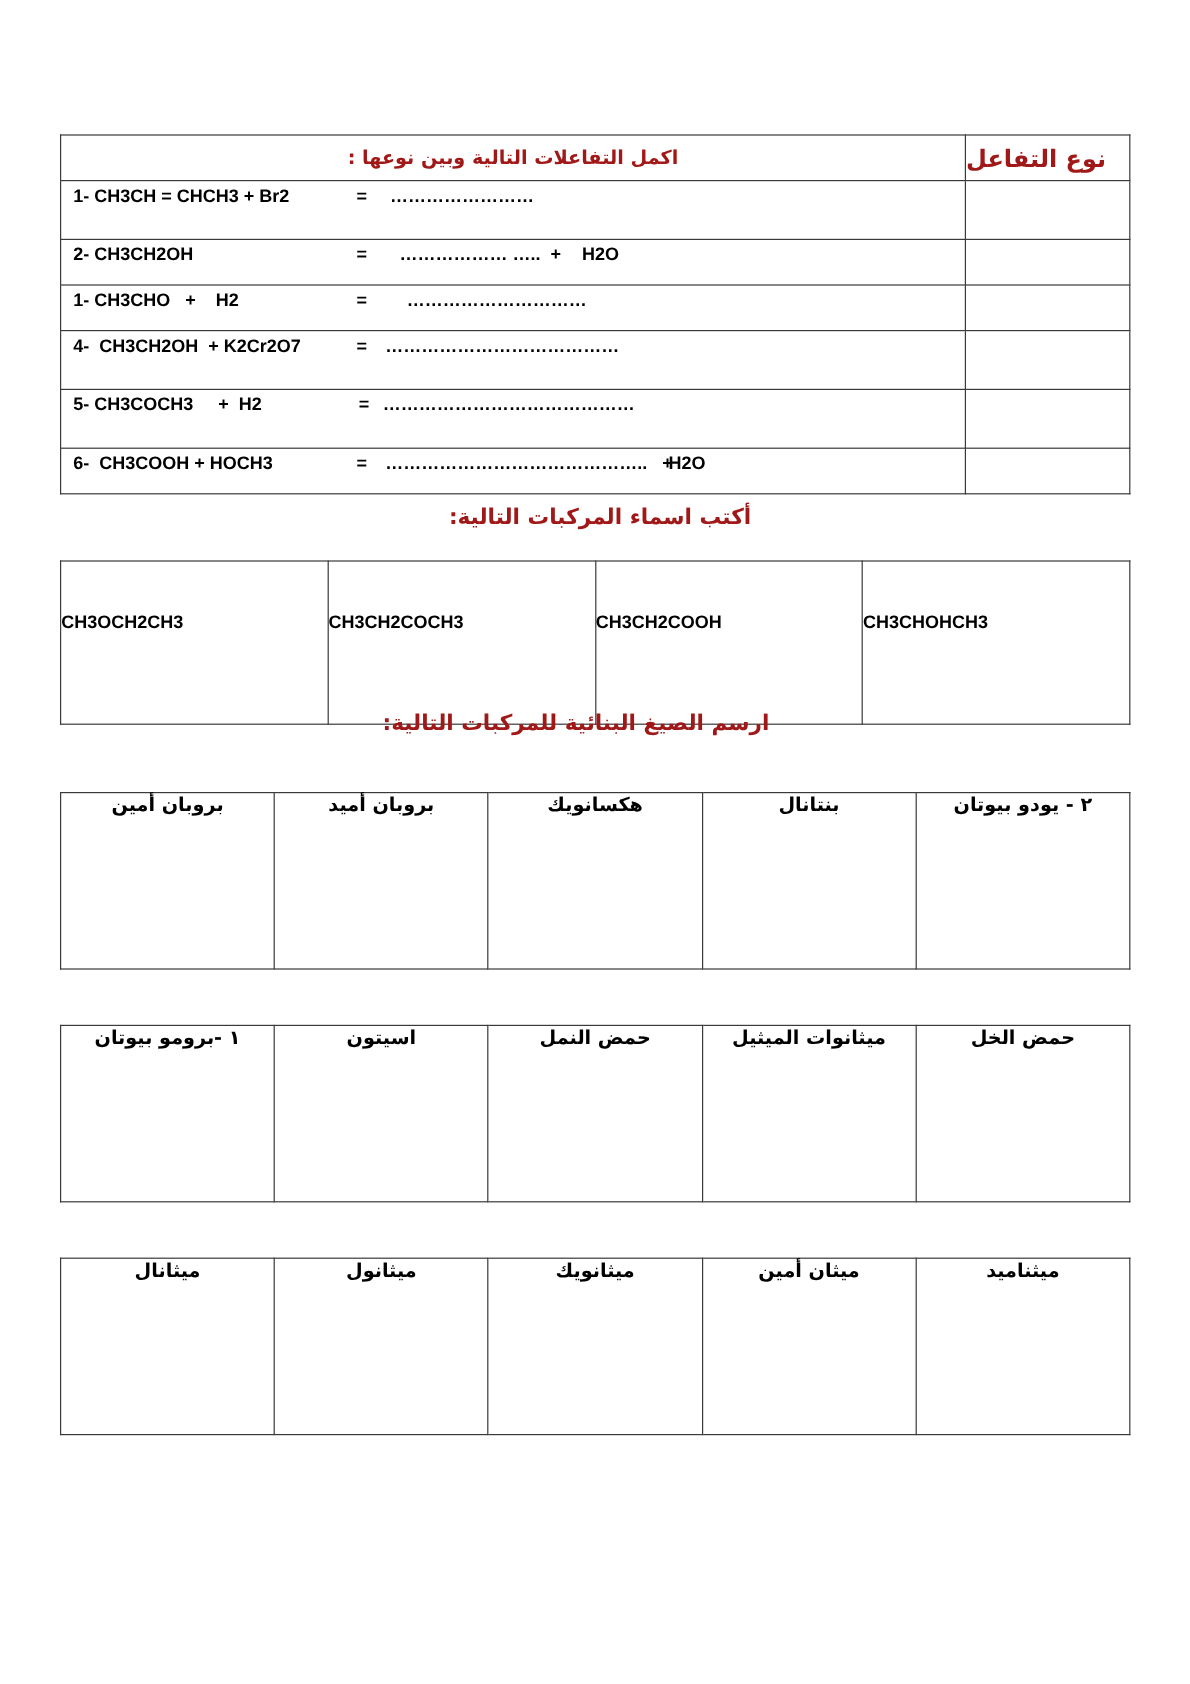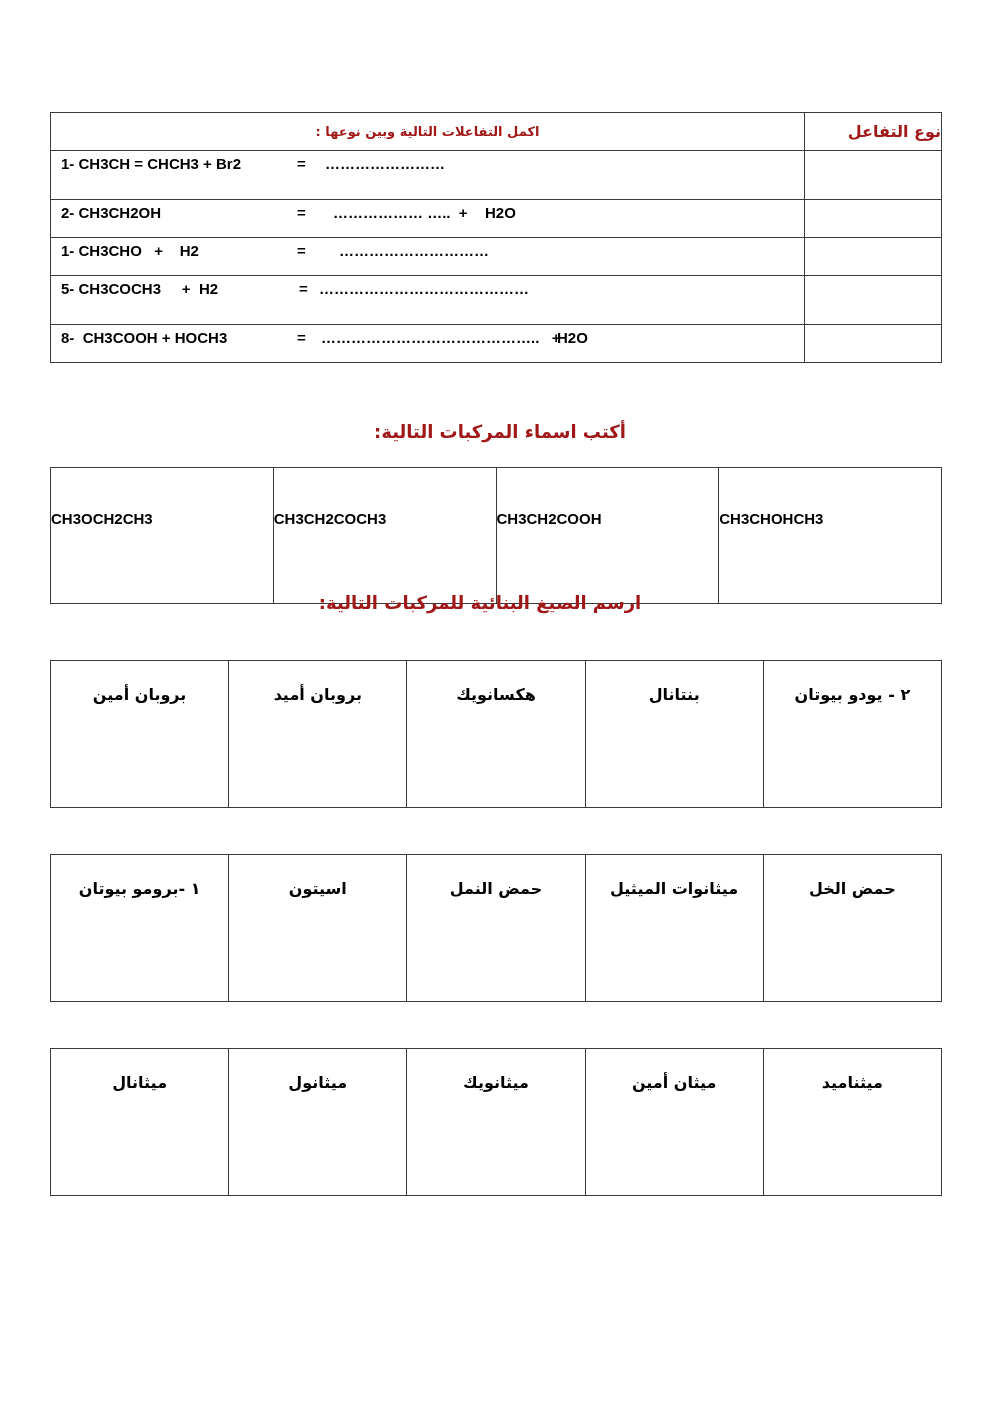--- a/index.html
+++ b/index.html
@@ -6,32 +6,32 @@
   body { width: 992px; height: 1403px; position: relative; font-family: "DejaVu Sans", sans-serif; color: #000; }
   table { border-collapse: collapse; }
   td { border: 1px solid #3a3a3a; padding: 0; vertical-align: top; }
 
   
   #rx { position: absolute; left: 50px; top: 112px; width: 892px; }
   #rx td.eq { font-family: "Liberation Sans", sans-serif; font-weight: bold; font-size: 15px; padding: 0 10px; position: relative; }
   #rx td.type { width: 136px; }
   #rx .hdr td { height: 37px; vertical-align: middle; }
   .red { color: #a01818; font-weight: bold; font-family: "DejaVu Sans", sans-serif; }
-  .hdr-main { text-align: center; font-size: 13px; direction: rtl; }
-  .hdr-type { text-align: right; font-size: 16px; direction: rtl; }
+  .hdr-main { text-align: center; font-size: 16px; direction: rtl; }
+  .hdr-type { text-align: left; font-size: 20px; direction: rtl; }
   .seg { position: absolute; top: 4px; white-space: pre; }
 
   .title { position: absolute; font-size: 18px; direction: rtl; text-align: center; }
 
   
   #names { position: absolute; left: 50px; top: 467px; width: 892px; height: 137px; }
   #names td { width: 25%; text-align: left; vertical-align: top; padding-top: 42px; font-family: "Liberation Sans", sans-serif; font-weight: bold; font-size: 15px; }
 
   .draw { position: absolute; left: 50px; width: 892px; height: 148px; }
-  .draw td { width: 20%; text-align: center; vertical-align: top; padding-top: 24px; font-weight: bold; font-size: 16px; direction: rtl; font-family: "DejaVu Sans", sans-serif; }
+  .draw td { width: 20%; text-align: center; vertical-align: top; padding-top: 0; font-weight: bold; font-size: 16px; direction: rtl; font-family: "DejaVu Sans", sans-serif; }
 </style>
 </head>
 <body>
 
 <table id="rx">
   <tbody>
       <tr class="hdr">
     <td class="red hdr-main">اكمل التفاعلات التالية وبين نوعها :</td>
     <td class="type red hdr-type">نوع التفاعل</td>
   </tr>
@@ -55,29 +55,37 @@
   <tr style="height:38px">
     <td class="eq">
       <span class="seg" style="left:10px">1- CH3CHO   +    H2</span>
       <span class="seg" style="left:246px">=</span>
       <span class="seg" style="left:288px">…………………………</span>
     </td>
     <td class="type"></td>
   </tr>
   <tr style="height:49px">
     <td class="eq">
+      <span class="seg" style="left:10px">4-  CH3CH2OH  + K2Cr2O7</span>
+      <span class="seg" style="left:246px">=</span>
+      <span class="seg" style="left:270px">…………………………………</span>
+    </td>
+    <td class="type"></td>
+  </tr>
+  <tr style="height:49px">
+    <td class="eq">
       <span class="seg" style="left:10px">5- CH3COCH3     +  H2</span>
       <span class="seg" style="left:248px">=</span>
       <span class="seg" style="left:268px">……………………………………</span>
     </td>
     <td class="type"></td>
   </tr>
   <tr style="height:38px">
     <td class="eq">
-      <span class="seg" style="left:10px">8-  CH3COOH + HOCH3</span>
+      <span class="seg" style="left:10px">6-  CH3COOH + HOCH3</span>
       <span class="seg" style="left:246px">=</span>
       <span class="seg" style="left:270px">……………………………………..   +</span>
       <span class="seg" style="left:506px">H2O</span>
     </td>
     <td class="type"></td>
   </tr>
 </tbody>
   </table>
 
 <div class="title red" style="left:300px; top:421px; width:400px;">أكتب اسماء المركبات التالية:</div>

